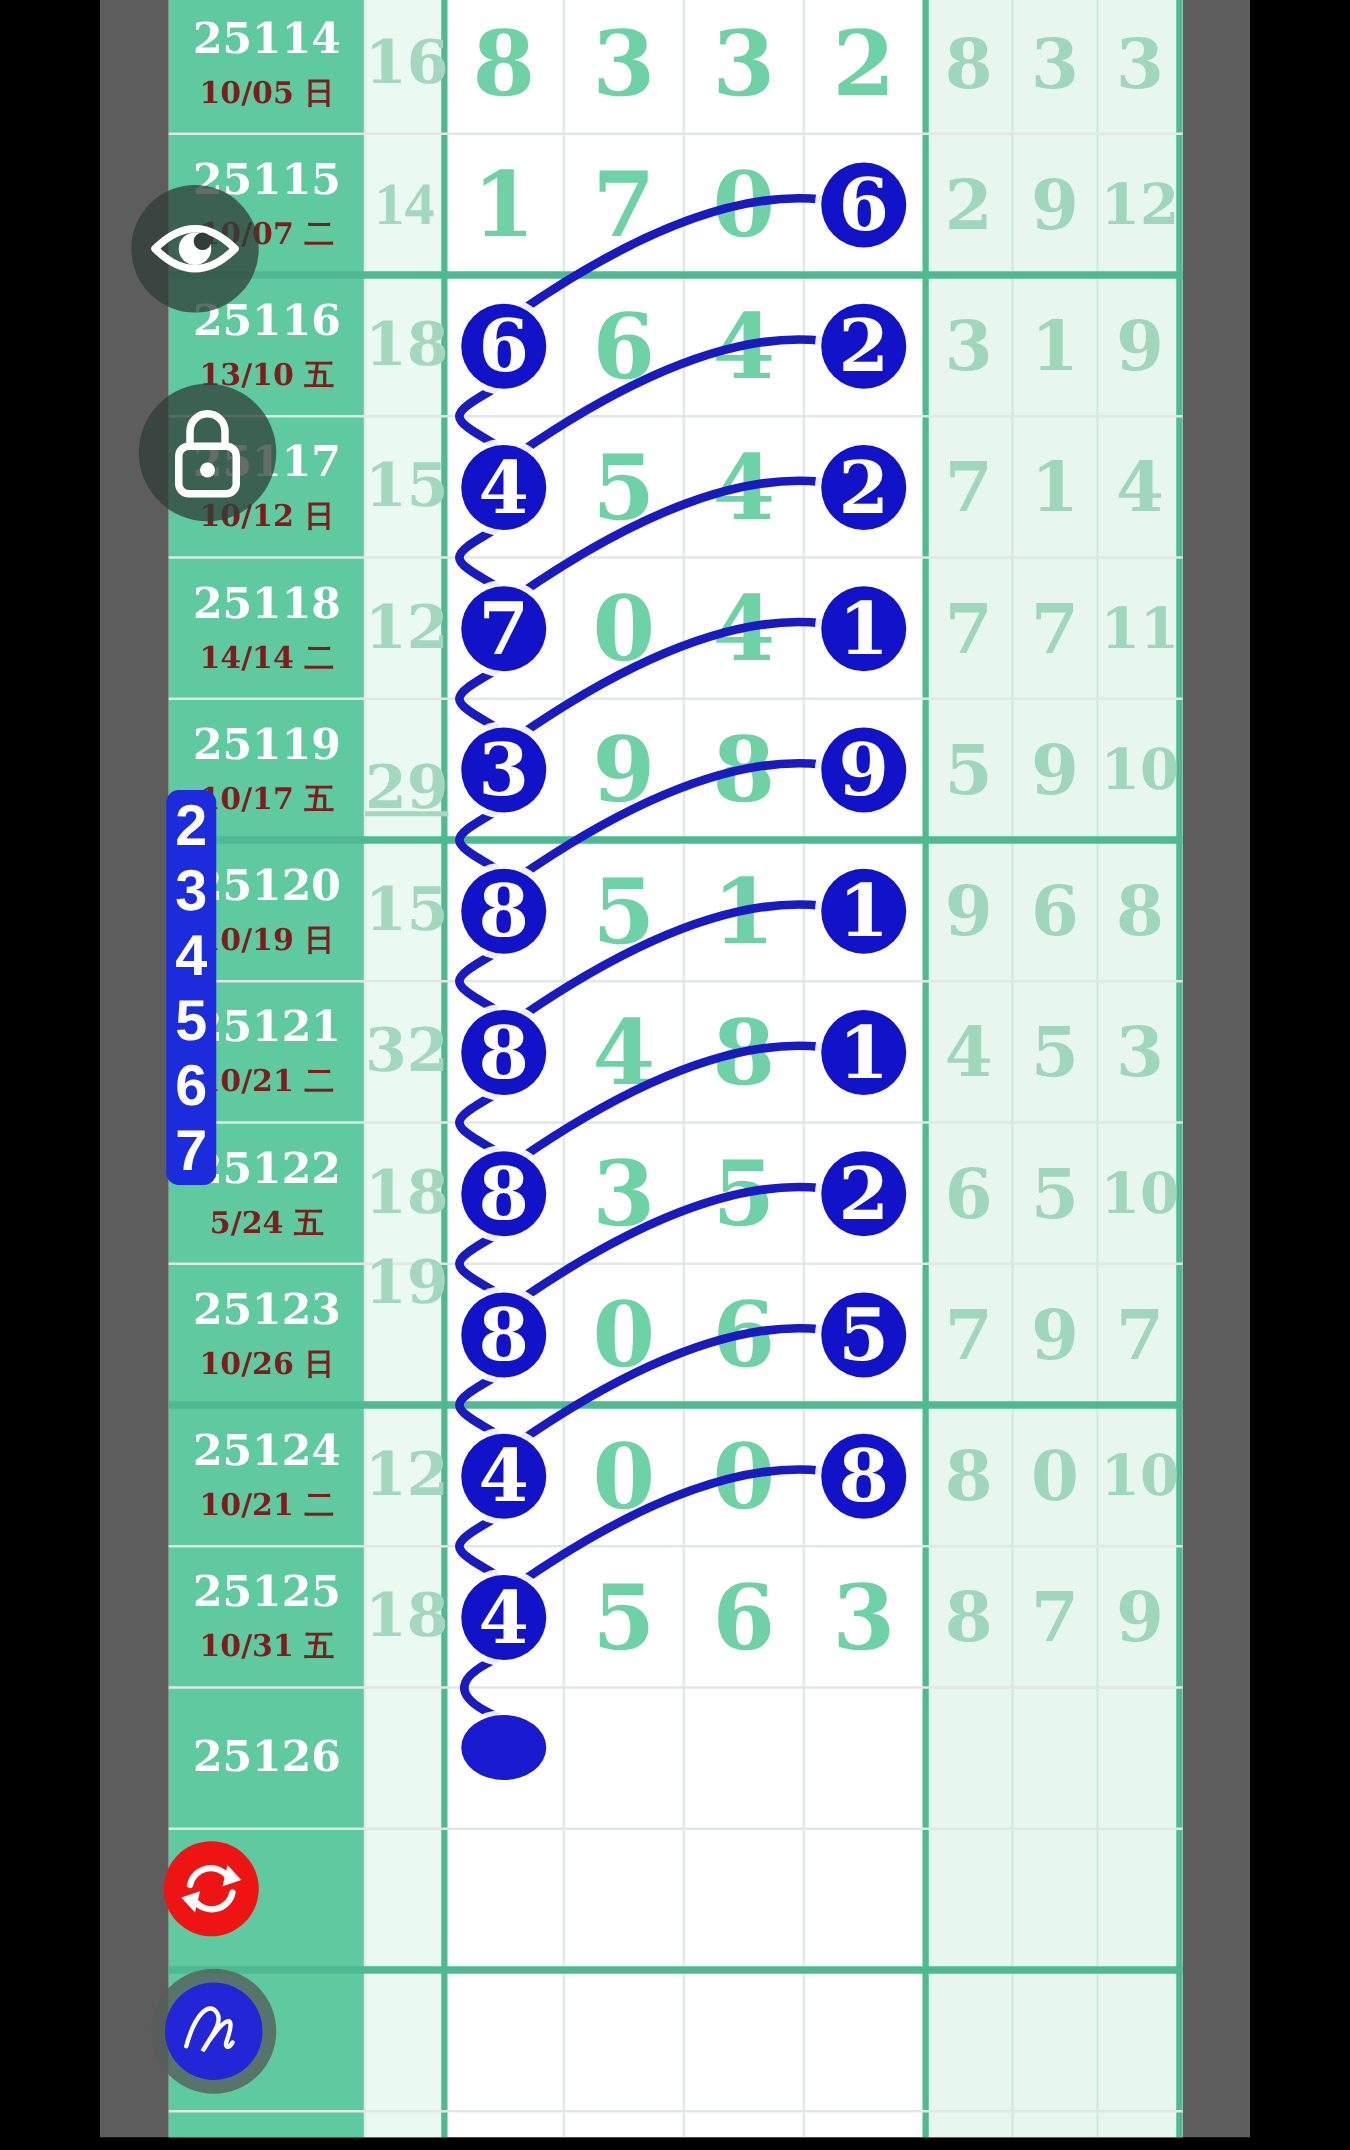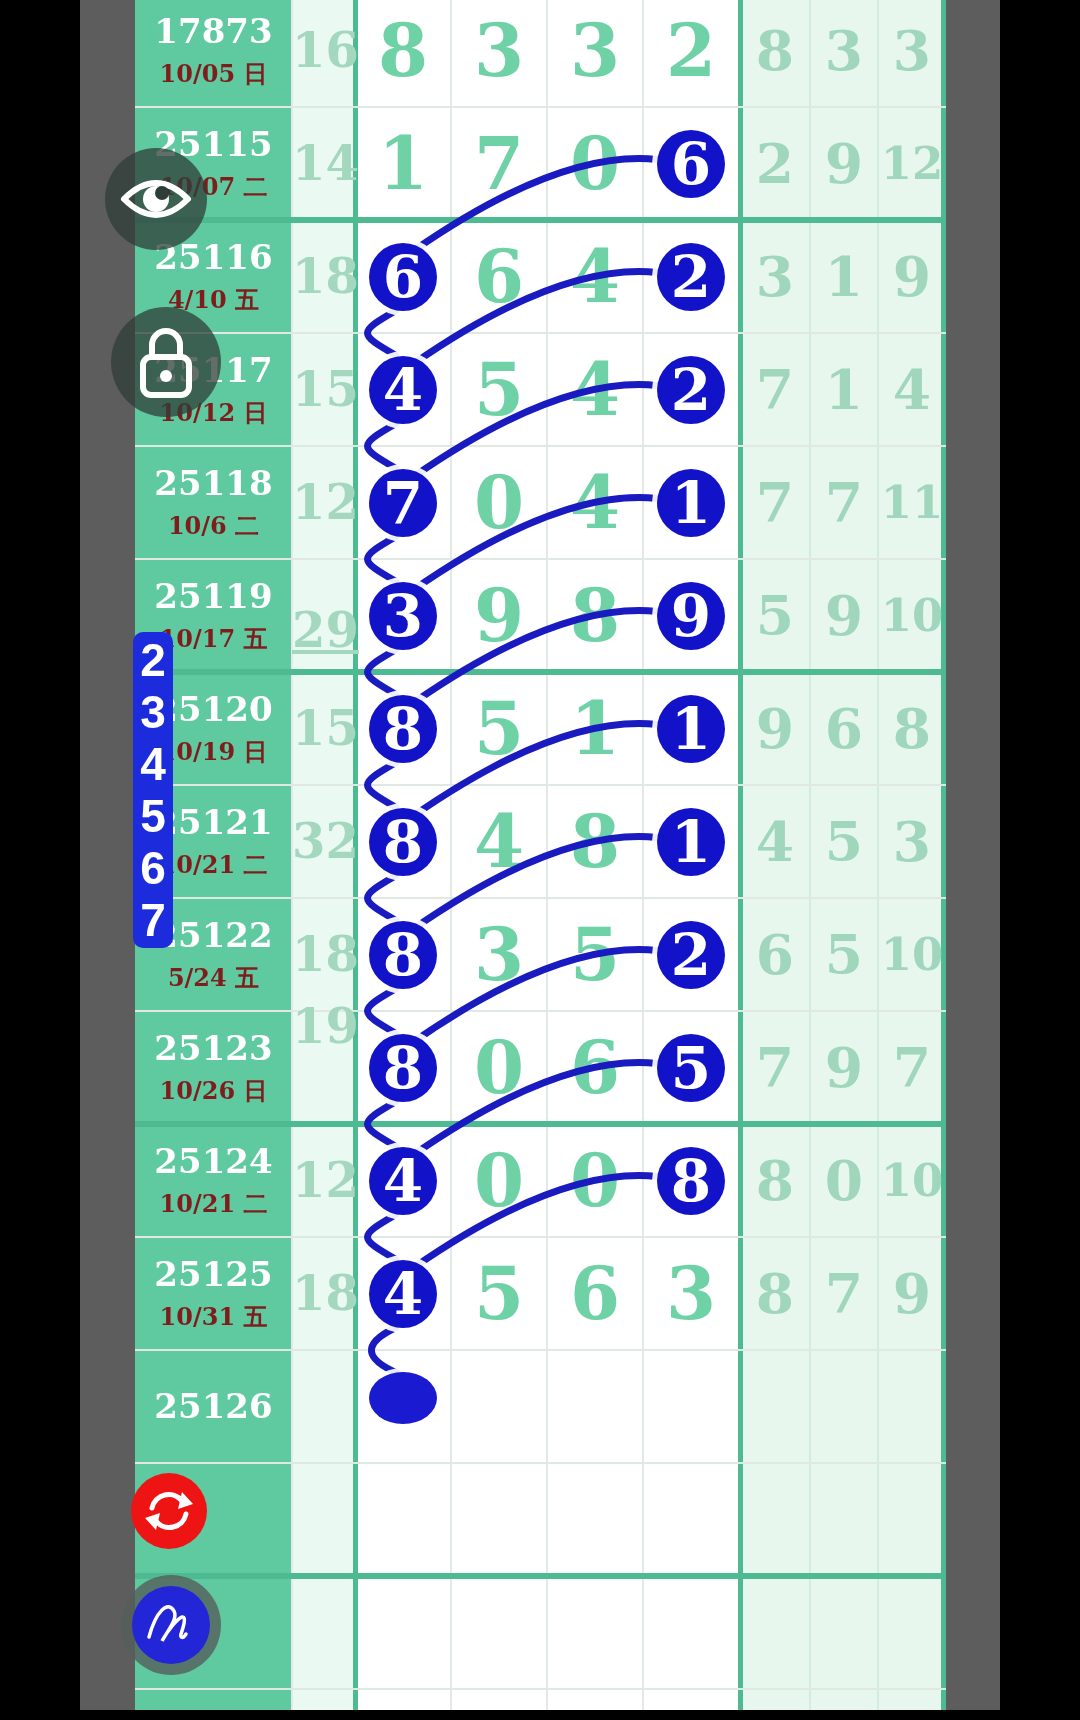--- a/index.html
+++ b/index.html
@@ -100,57 +100,57 @@
         <div class="abs hline" style="top: 1236px;"></div>
         <div class="abs hline" style="top: 1349px;"></div>
         <div class="abs hline" style="top: 1462px;"></div>
         <div class="abs hline" style="top: 1688px;"></div>
         <div class="abs hline thick" style="top: 217px;"></div>
         <div class="abs hline thick" style="top: 669px;"></div>
         <div class="abs hline thick" style="top: 1121px;"></div>
         <div class="abs hline thick" style="top: 1573px;"></div>
       </div>
     <div id="rows-layer">
-        <div class="abs period-num" style="left: 0px; top: 5.5px;">17873</div>
+        <div class="abs period-num" style="left: 0px; top: 5.5px;">25114</div>
         <div class="abs period-date" style="left: 0px; top: 58.5px;">10/05 日</div>
         <div class="abs count-cell" style="left: 157px; top: -6px;">16</div>
         <div class="abs main-digit" style="left: 220px; top: -6px;">8</div>
         <div class="abs main-digit" style="left: 316px; top: -6px;">3</div>
         <div class="abs main-digit" style="left: 412px; top: -6px;">3</div>
         <div class="abs main-digit" style="left: 508px; top: -6px;">2</div>
         <div class="abs right-cell" style="left: 605px; top: -6px;">8</div>
         <div class="abs right-cell" style="left: 674px; top: -6px;">3</div>
         <div class="abs right-cell" style="left: 742px; top: -6px;">3</div>
         <div class="abs period-num" style="left: 0px; top: 118.5px;">25115</div>
         <div class="abs period-date" style="left: 0px; top: 171.5px;">10/07 二</div>
-        <div class="abs count-cell" style="left: 157px; top: 107px;">14</div>
+        <div class="abs count-cell" style="left: 157px; top: 107px; font-family: Liberation Serif, serif;">14</div>
         <div class="abs main-digit" style="left: 220px; top: 107px;">1</div>
         <div class="abs main-digit" style="left: 316px; top: 107px;">7</div>
         <div class="abs main-digit" style="left: 412px; top: 107px;">0</div>
         <div class="abs right-cell" style="left: 605px; top: 107px;">2</div>
         <div class="abs right-cell" style="left: 674px; top: 107px;">9</div>
         <div class="abs right-cell two" style="left: 742px; top: 107px;">12</div>
         <div class="abs period-num" style="left: 0px; top: 231.5px;">25116</div>
-        <div class="abs period-date" style="left: 0px; top: 284.5px;">4/10 五</div>
+        <div class="abs period-date" style="left: 0px; top: 284.5px;">13/10 五</div>
         <div class="abs count-cell" style="left: 157px; top: 220px;">18</div>
         <div class="abs main-digit" style="left: 316px; top: 220px;">6</div>
         <div class="abs main-digit" style="left: 412px; top: 220px;">4</div>
         <div class="abs right-cell" style="left: 605px; top: 220px;">3</div>
         <div class="abs right-cell" style="left: 674px; top: 220px;">1</div>
         <div class="abs right-cell" style="left: 742px; top: 220px;">9</div>
         <div class="abs period-num" style="left: 0px; top: 344.5px;">25117</div>
         <div class="abs period-date" style="left: 0px; top: 397.5px;">10/12 日</div>
         <div class="abs count-cell" style="left: 157px; top: 333px;">15</div>
         <div class="abs main-digit" style="left: 316px; top: 333px;">5</div>
         <div class="abs main-digit" style="left: 412px; top: 333px;">4</div>
         <div class="abs right-cell" style="left: 605px; top: 333px;">7</div>
         <div class="abs right-cell" style="left: 674px; top: 333px;">1</div>
         <div class="abs right-cell" style="left: 742px; top: 333px;">4</div>
         <div class="abs period-num" style="left: 0px; top: 457.5px;">25118</div>
-        <div class="abs period-date" style="left: 0px; top: 510.5px;">10/6 二</div>
+        <div class="abs period-date" style="left: 0px; top: 510.5px;">14/14 二</div>
         <div class="abs count-cell" style="left: 157px; top: 446px;">12</div>
         <div class="abs main-digit" style="left: 316px; top: 446px;">0</div>
         <div class="abs main-digit" style="left: 412px; top: 446px;">4</div>
         <div class="abs right-cell" style="left: 605px; top: 446px;">7</div>
         <div class="abs right-cell" style="left: 674px; top: 446px;">7</div>
         <div class="abs right-cell two" style="left: 742px; top: 446px;">11</div>
         <div class="abs period-num" style="left: 0px; top: 570.5px;">25119</div>
         <div class="abs period-date" style="left: 0px; top: 623.5px;">10/17 五</div>
         <div class="abs count-cell" style="left: 157px; top: 574px; text-decoration: underline;">29</div>
         <div class="abs main-digit" style="left: 316px; top: 559px;">9</div>

